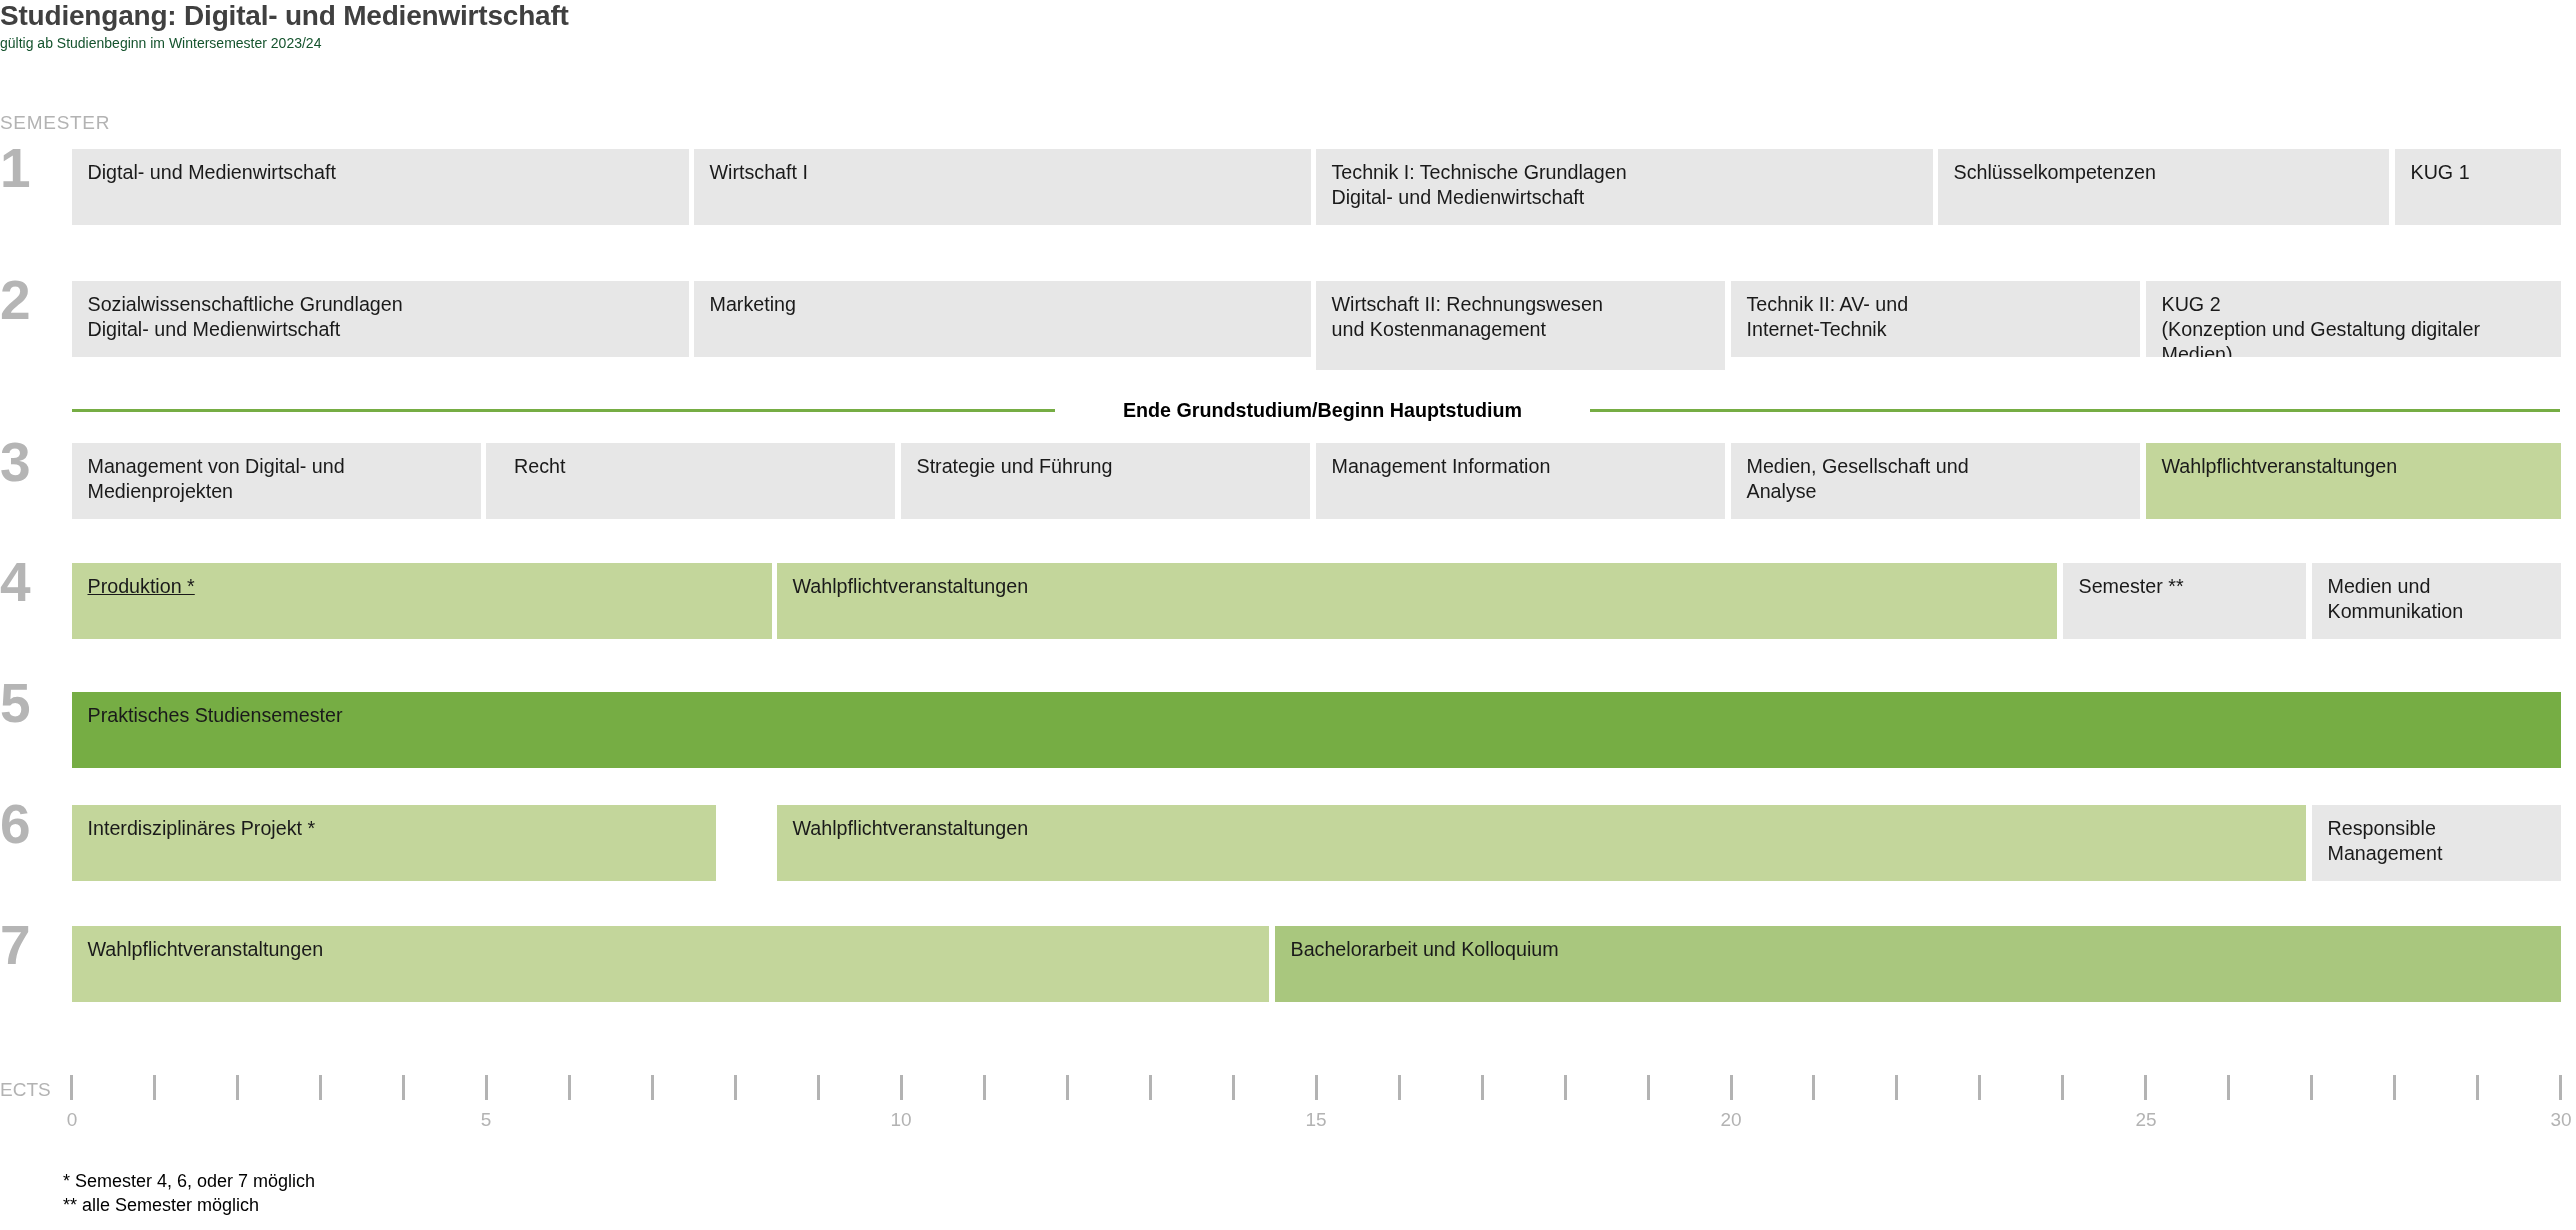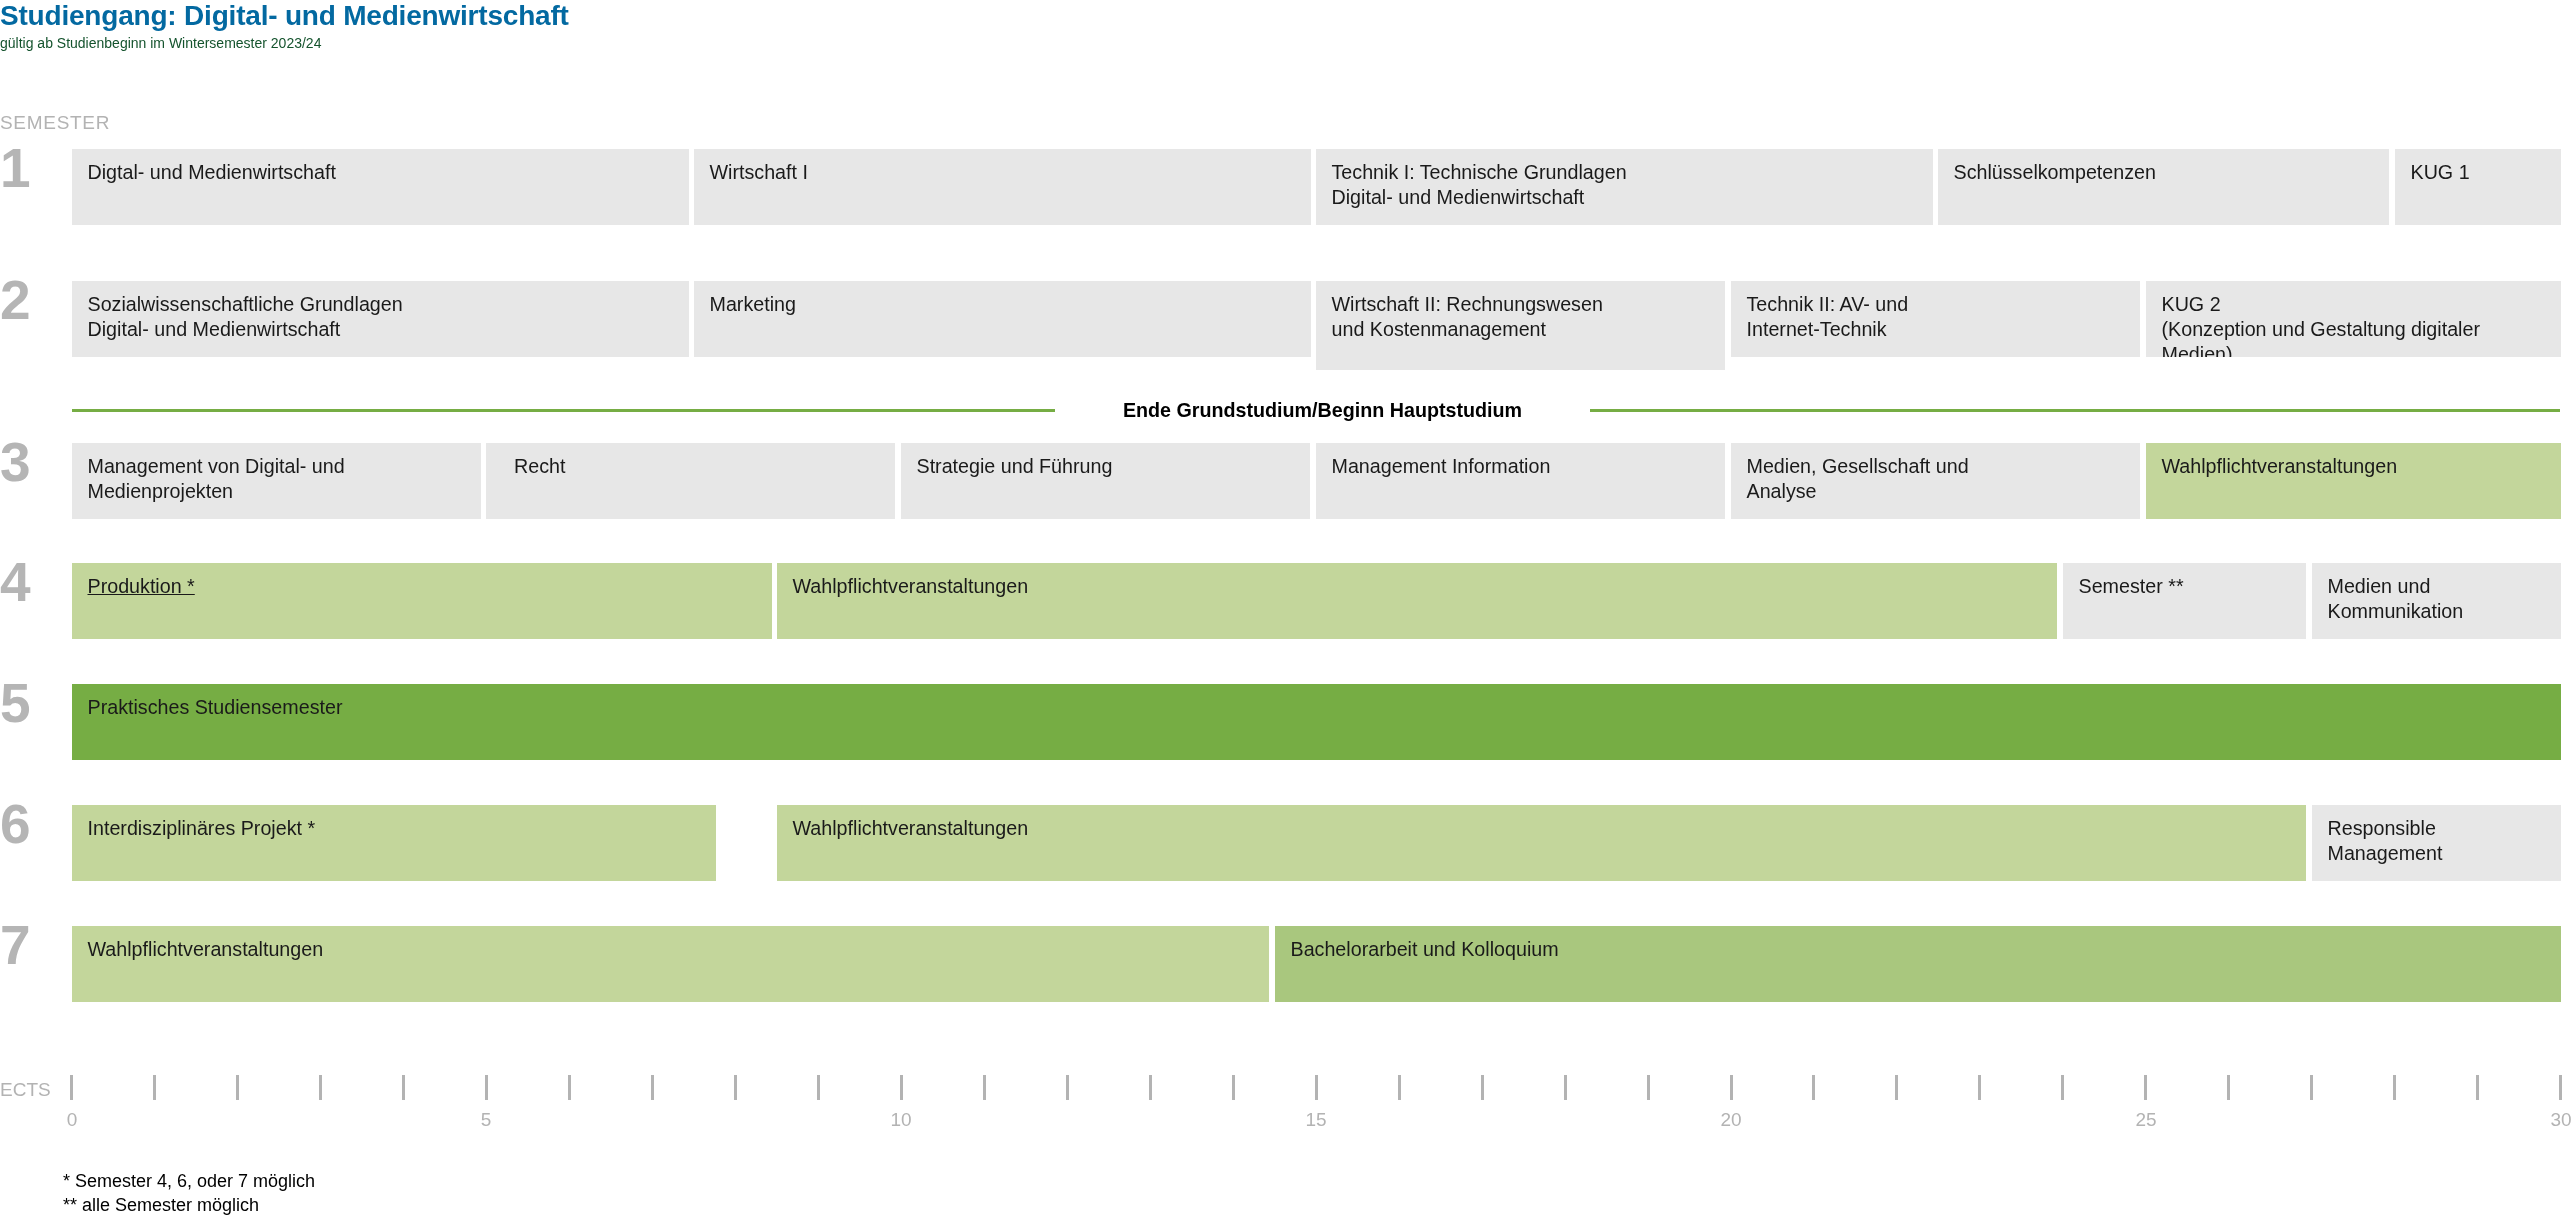--- a/index.html
+++ b/index.html
@@ -19,21 +19,21 @@
     overflow: hidden;
   }
 
   
   #header { position: absolute; left: 0px; top: 0px; }
   #title {
     font-size: 28px;
     font-weight: bold;
     letter-spacing: -0.2px;
     line-height: 31px;
-    color: #0369a1;
+    color: #404040;
     white-space: nowrap;
   }
   #subtitle {
     font-size: 14px;
     font-weight: normal;
     line-height: 24px;
     color: #14532d;
     white-space: nowrap;
   }
 
@@ -74,21 +74,21 @@
     padding: 11.2px 15.5px 0 15.5px;
     font-size: 19.7px;
     line-height: 25px;
     color: #1a1a1a;
     overflow: hidden;
   }
   .block .blabel { display: block; white-space: pre-line; }
   .grey   { background: #e7e7e7; }
   .lgreen { background: #c3d69b; }
   .mgreen { background: #a9c77e; }
-  .dgreen { background: #76ad44; }
+  .dgreen { background: #76ad44; margin-top: 8px; }
 
   
   #divider { position: absolute; left: 0px; top: 398px; width: 2576px; height: 24px; }
   #divider .dline {
     position: absolute;
     top: 10.5px;
     height: 3.5px;
     background: #76ad44;
   }
   #divider .dline.left  { left: 72px; width: 983px; }

